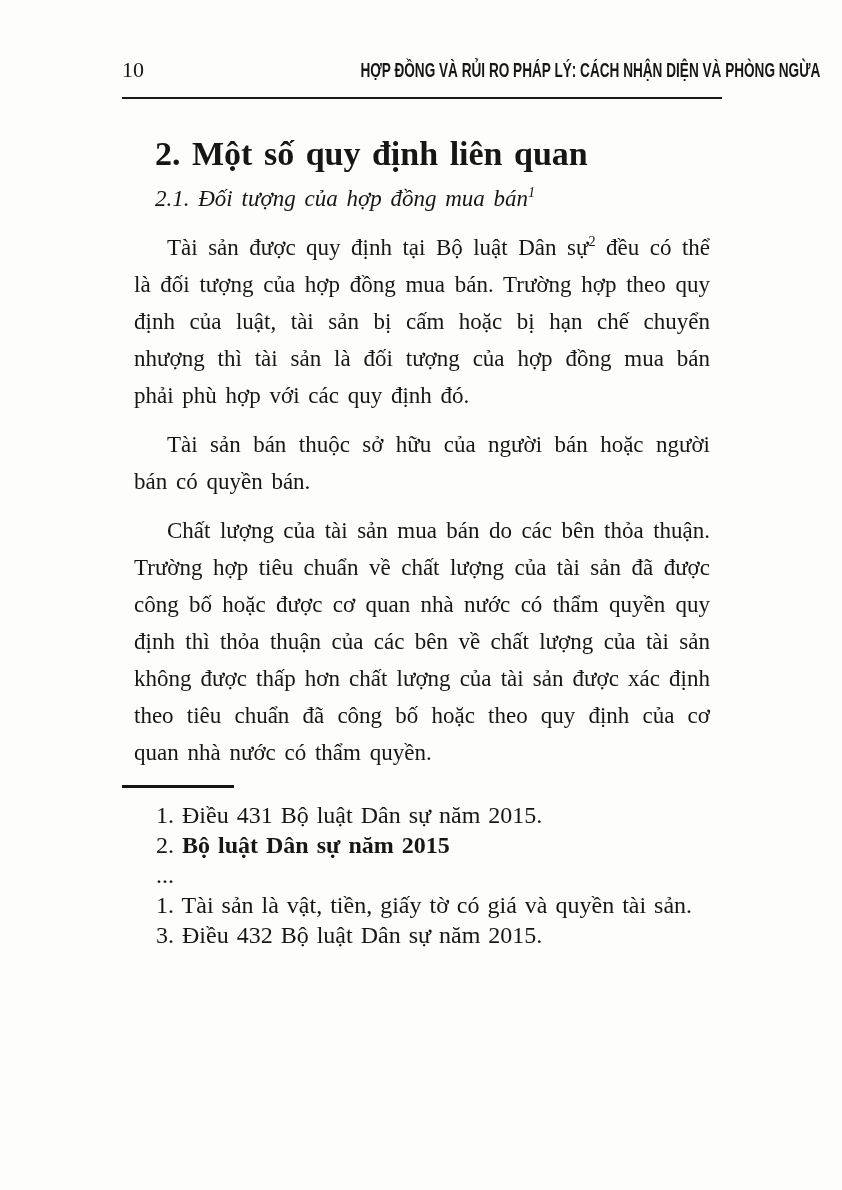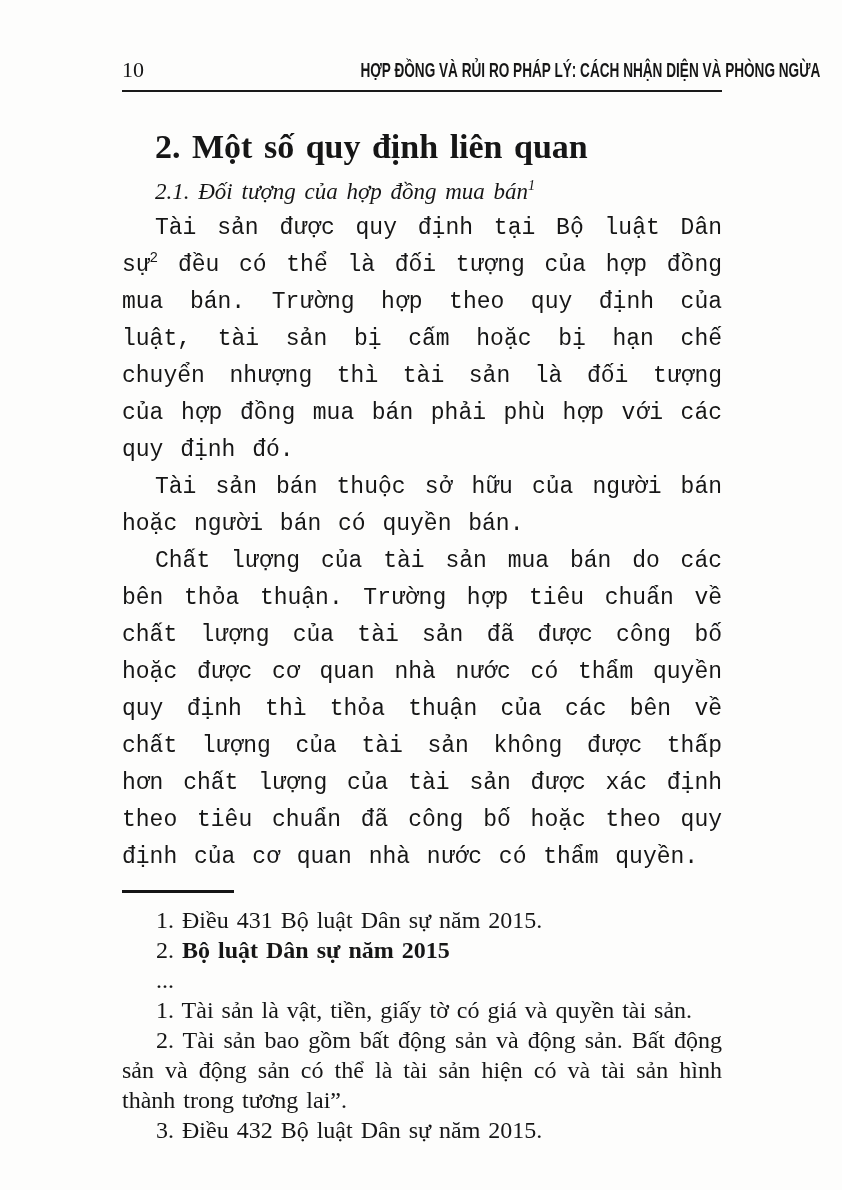--- a/index.html
+++ b/index.html
@@ -16,21 +16,21 @@
   }
   .inner {
     padding: 58px 120px 0 122px;
   }
   
   .header {
     display: flex;
     justify-content: space-between;
     align-items: flex-end;
     border-bottom: 2.5px solid #1a1a1a;
-    padding-bottom: 8px;
+    padding-bottom: 15px;
   }
   .page-number {
     font-size: 22px;
     line-height: 24px;
   }
   .running-title {
     display: inline-block;
     font-family: "Liberation Sans", "DejaVu Sans", sans-serif;
     font-weight: 700;
     font-size: 20px;
@@ -57,23 +57,22 @@
     text-align: left;
   }
   .subsection-heading {
     font-style: italic;
     line-height: 37px;
     margin: 0;
     text-indent: 33px;
     text-align: left;
   }
   .content p.body-para {
-    margin: 0;
+    margin: 12px;
     text-indent: 33px;
-    font-family: Liberation Mono, monospace;
   }
   sup {
     font-size: 62%;
     line-height: 0;
     vertical-align: super;
   }
   
   .footnote-separator {
     width: 112px;
     border: none;
@@ -116,18 +115,17 @@
       <p class="body-para">Chất lượng của tài sản mua bán do các bên thỏa thuận. Trường hợp tiêu chuẩn về chất lượng của tài sản đã được công bố hoặc được cơ quan nhà nước có thẩm quyền quy định thì thỏa thuận của các bên về chất lượng của tài sản không được thấp hơn chất lượng của tài sản được xác định theo tiêu chuẩn đã công bố hoặc theo quy định của cơ quan nhà nước có thẩm quyền.</p>
     </div>
 
     <hr class="footnote-separator">
 
     <div class="footnotes">
       <p>1. Điều 431 Bộ luật Dân sự năm 2015.</p>
       <p><span>2. </span><span class="fn-bold">Bộ luật Dân sự năm 2015</span></p>
       <p>...</p>
       <p>1. Tài sản là vật, tiền, giấy tờ có giá và quyền tài sản.</p>
-      <p>2. Tài sản bao gồm bất động sản và động sản. Bất động sản và động sản có thể là tài sản hiện có và tài sản hình thành trong tương lai”.</p>
       <p>3. Điều 432 Bộ luật Dân sự năm 2015.</p>
     </div>
 
   </div>
 </div>
 
 </body></html>

